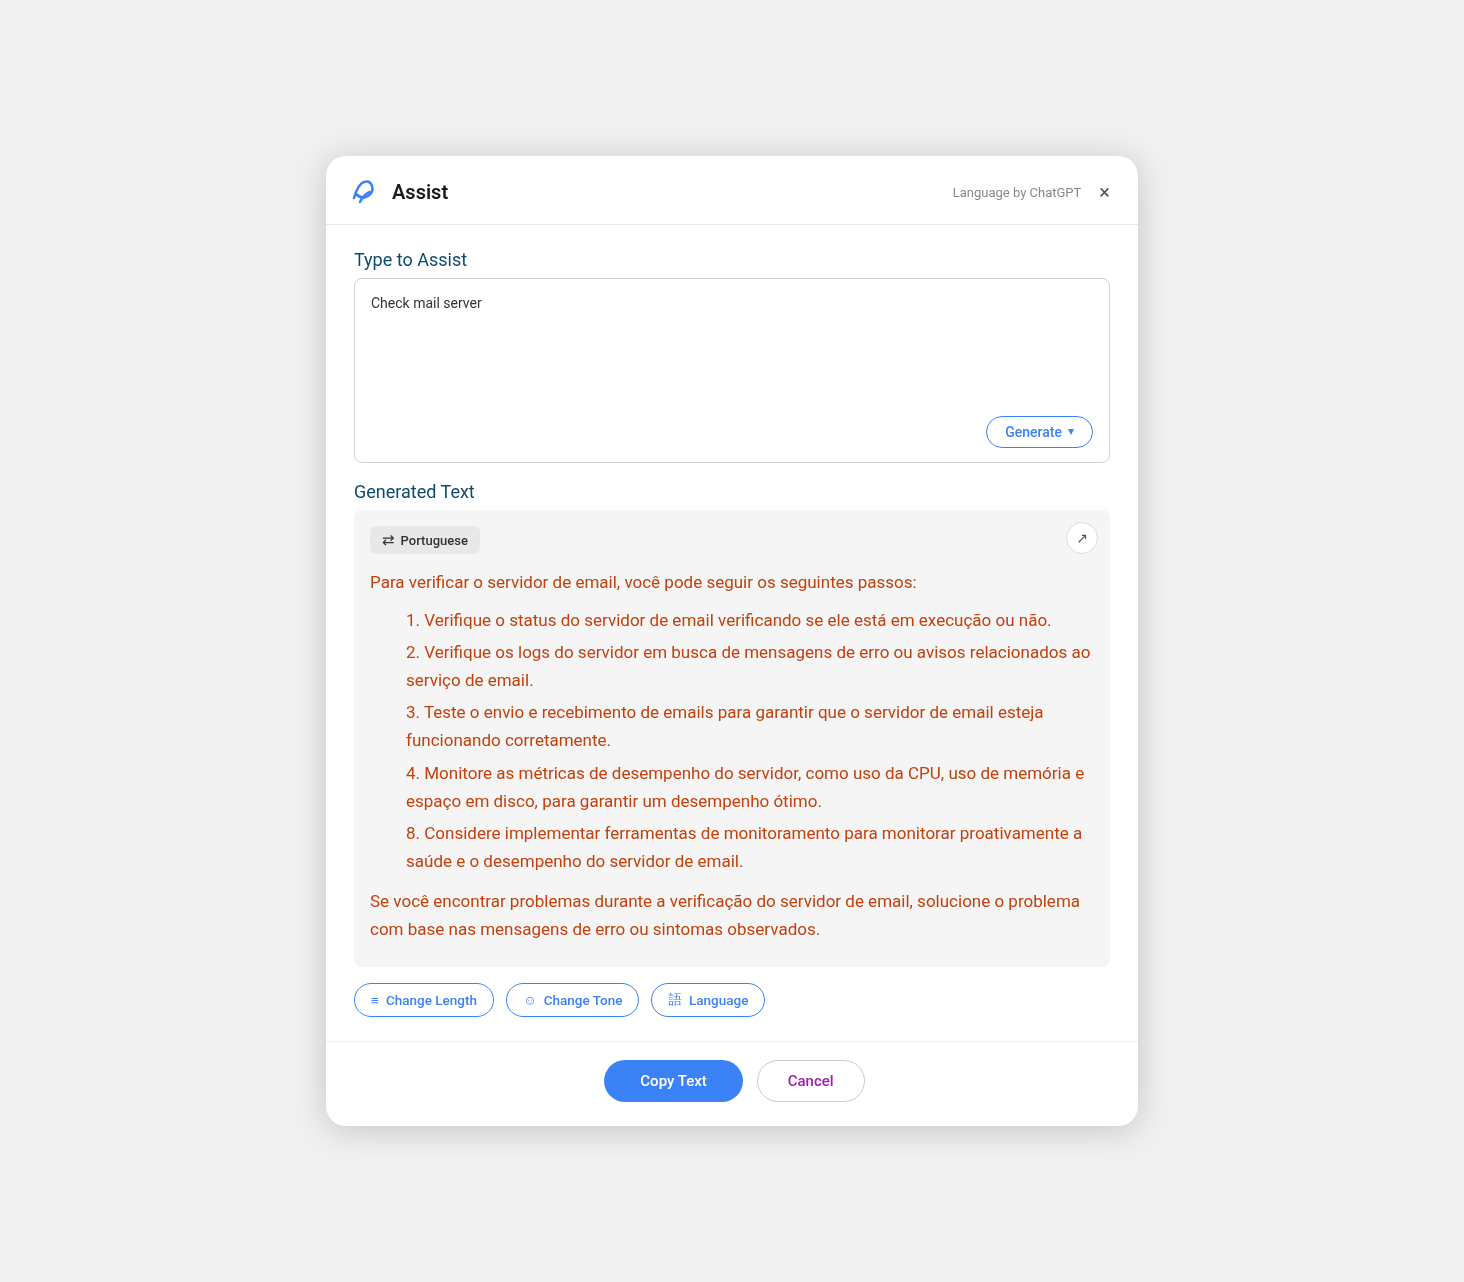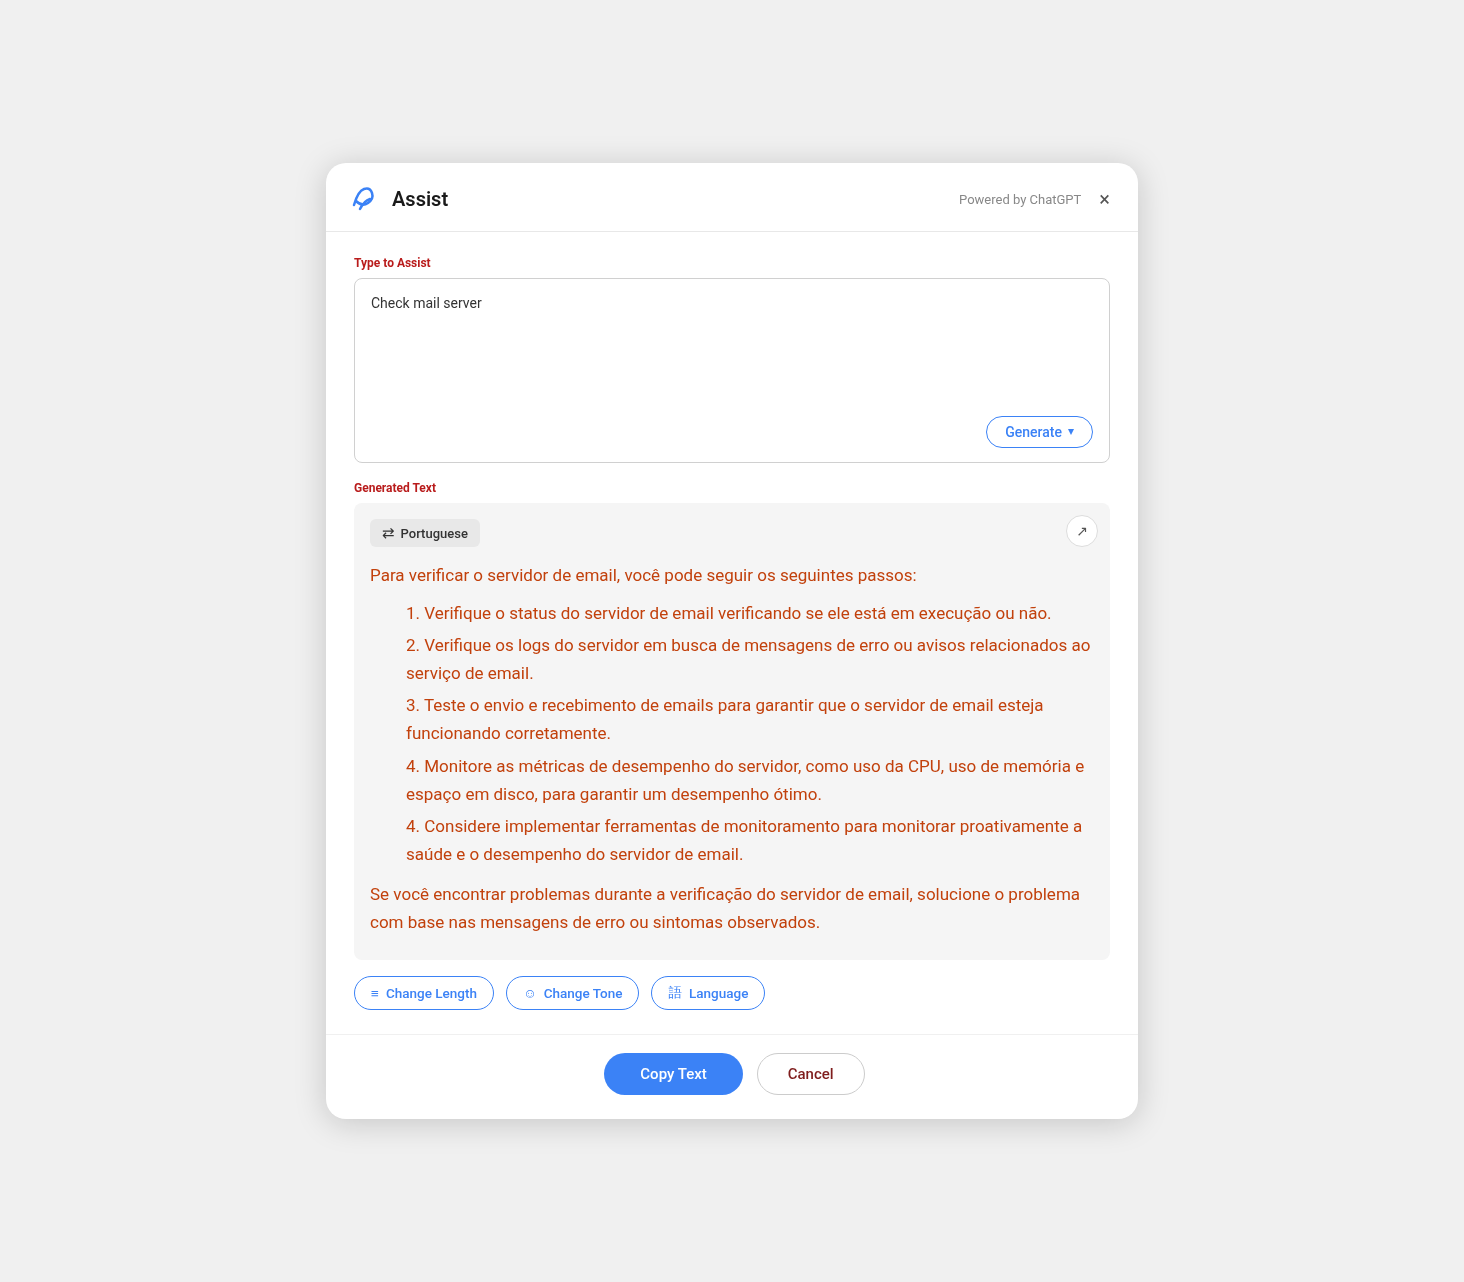--- a/index.html
+++ b/index.html
@@ -76,23 +76,23 @@
     }
 
     .body {
       padding: 24px 28px 20px 28px;
       display: flex;
       flex-direction: column;
       gap: 18px;
     }
 
     .section-label {
-      font-size: 12px;
-      font-weight: 700;
-      color: #b91c1c;
+      font-size: 18px;
+      font-weight: 400;
+      color: #0c4a6e;
       margin-bottom: 8px;
     }
 
     .input-section {}
 
     .input-box {
       border: 1px solid #d0d0d0;
       border-radius: 8px;
       padding: 14px 16px;
       font-size: 14px;
@@ -223,21 +223,21 @@
       border: none;
       border-radius: 24px;
       padding: 11px 36px;
       font-size: 15px;
       font-weight: 500;
       cursor: pointer;
     }
 
     .cancel-btn {
       background: #fff;
-      color: #7f1d1d;
+      color: #a21caf;
       border: 1.5px solid #ccc;
       border-radius: 24px;
       padding: 11px 30px;
       font-size: 15px;
       font-weight: 500;
       cursor: pointer;
     }
 
     .icon-translate {
       font-size: 15px;
@@ -251,21 +251,21 @@
   <div class="header">
     <div class="header-left">
 
       <svg class="assist-logo" viewBox="0 0 36 36" fill="none" xmlns="http://www.w3.org/2000/svg">
         <path d="M8 24 Q12 10 18 8 Q24 6 26 12 Q28 18 22 22 Q16 26 10 20" stroke="#3b82f6" stroke-width="2.5" fill="none" stroke-linecap="round"></path>
         <path d="M14 28 Q18 20 24 18" stroke="#3b82f6" stroke-width="2.5" fill="none" stroke-linecap="round"></path>
       </svg>
       <span class="header-title">Assist</span>
     </div>
     <div class="header-right">
-      <span class="powered-by">Powered by ChatGPT</span>
+      <span class="powered-by">Language by ChatGPT</span>
       <button class="close-btn">×</button>
     </div>
   </div>
 
   <div class="body">
 
     <div class="input-section">
       <div class="section-label">Type to Assist</div>
       <div class="input-box">
         <div class="input-box-text">Check mail server</div>
@@ -291,21 +291,21 @@
           <span>↗</span>
         </button>
 
         <div class="generated-content">
           <p>Para verificar o servidor de email, você pode seguir os seguintes passos:</p>
           <div>
             <div class="list-item">1. Verifique o status do servidor de email verificando se ele está em execução ou não.</div>
             <div class="list-item">2. Verifique os logs do servidor em busca de mensagens de erro ou avisos relacionados ao serviço de email.</div>
             <div class="list-item">3. Teste o envio e recebimento de emails para garantir que o servidor de email esteja funcionando corretamente.</div>
             <div class="list-item">4. Monitore as métricas de desempenho do servidor, como uso da CPU, uso de memória e espaço em disco, para garantir um desempenho ótimo.</div>
-            <div class="list-item">4. Considere implementar ferramentas de monitoramento para monitorar proativamente a saúde e o desempenho do servidor de email.</div>
+            <div class="list-item">8. Considere implementar ferramentas de monitoramento para monitorar proativamente a saúde e o desempenho do servidor de email.</div>
           </div>
           <p style="margin-top:12px;">Se você encontrar problemas durante a verificação do servidor de email, solucione o problema com base nas mensagens de erro ou sintomas observados.</p>
         </div>
 
       </div>
 
       <div class="action-buttons">
         <button class="action-btn">
           <span>≡</span>
           <span>Change Length</span>

